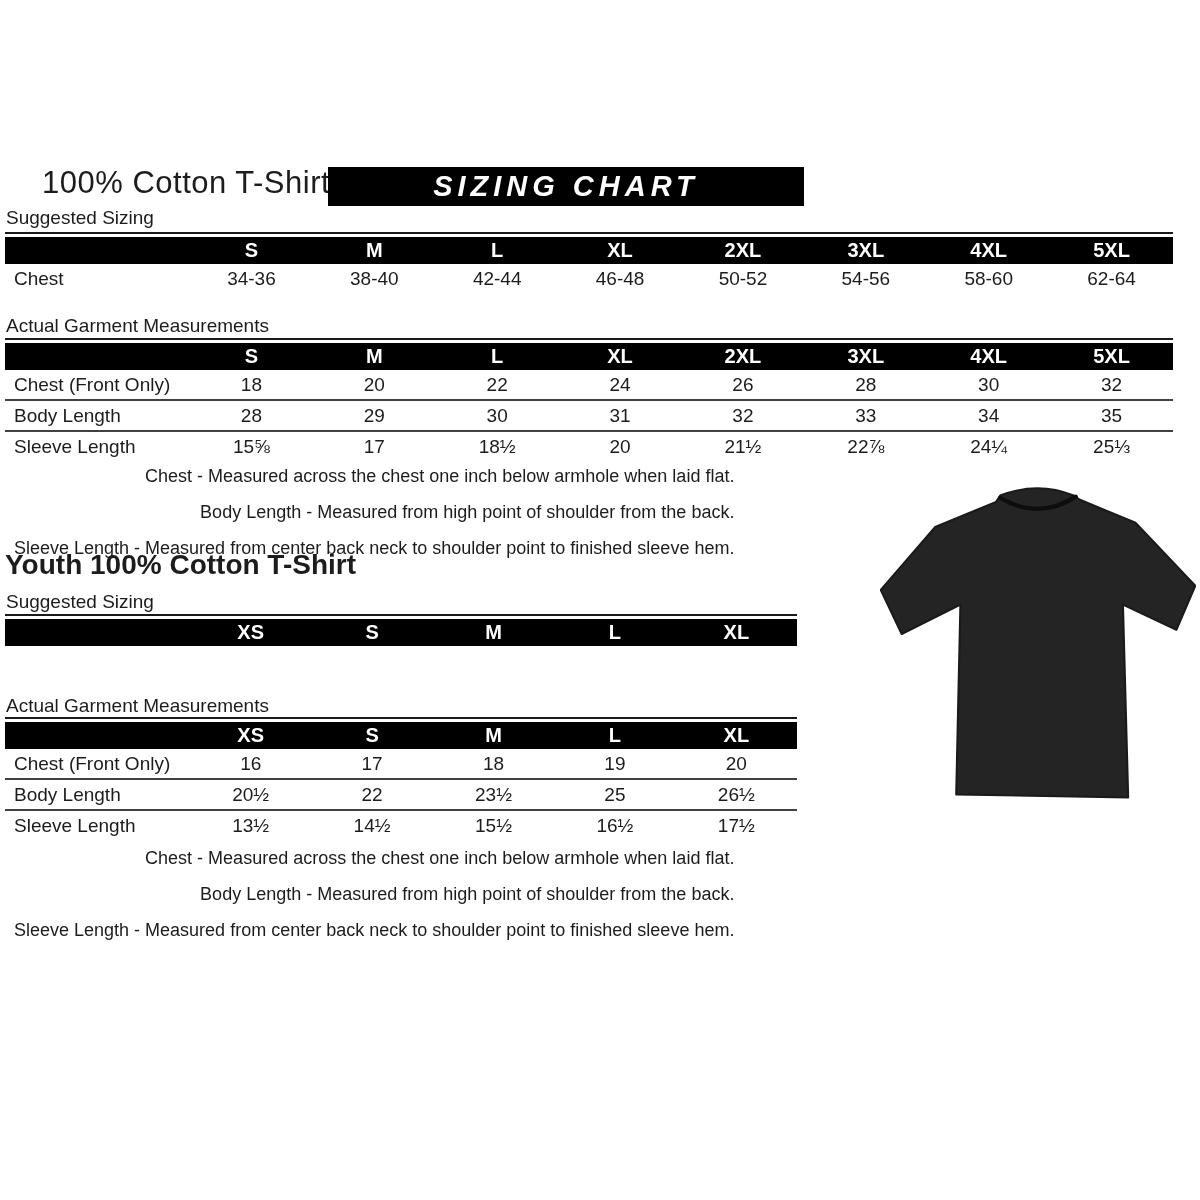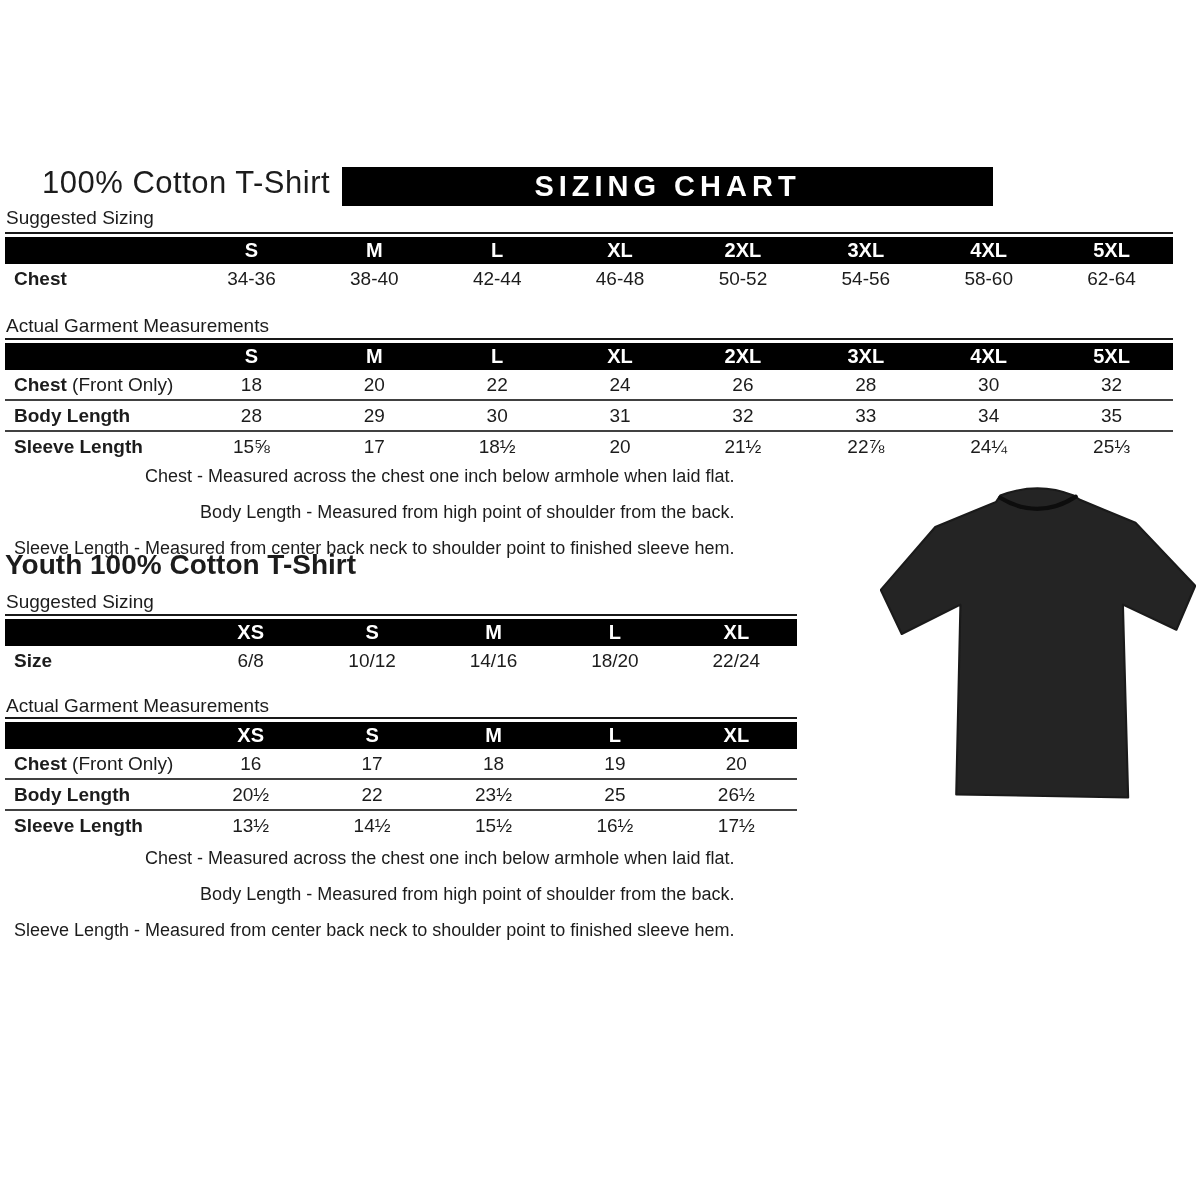--- a/index.html
+++ b/index.html
@@ -12,34 +12,34 @@
           font-weight:bold;font-size:29px;letter-spacing:5px;white-space:nowrap;}
   .youth-title{font-size:28px;font-weight:bold;white-space:nowrap;}
   .slabel{font-size:19px;white-space:nowrap;}
 
   .stable{border-top:2px solid #191919;padding-top:3px;box-sizing:border-box;}
   .trow{display:flex;align-items:center;}
   .trow.thead{background:#000;color:#fff;height:27px;font-weight:bold;font-size:20px;}
   .trow.body{height:29px;font-size:19px;}
   .trow.body ~ .trow.body{border-top:2px solid #414141;}
   .tlabel{width:185px;padding-left:9px;box-sizing:border-box;white-space:nowrap;}
-  .tlabel b{font-weight:bold;}
+  .tlabel b{font-weight:normal;}
   .tcell{flex:1;text-align:center;white-space:nowrap;}
 
   .notes .note{font-size:18px;line-height:36px;white-space:nowrap;text-align:right;}
   .shirt-wrap{position:absolute;left:880px;top:483px;width:316px;height:325px;}
 </style>
 </head>
 <body>
 
 <div class="page">
 
   <div class="abs title" style="left:14px;top:165px;margin-left:28px;">100% Cotton T-Shirt</div>
 
-  <div class="abs banner" style="left:342px;top:167px;width:651px;height:39px;">
+  <div class="abs banner" style="left:328px;top:167px;width:476px;height:39px;font-style:italic;">
     <span>SIZING CHART</span>
   </div>
 
   <div class="abs slabel" style="left:6px;top:207px;">Suggested Sizing</div>
 
   <div class="abs stable" style="left:5px;top:232px;width:1168px;">
       <div class="trow thead">
         <div class="tlabel"></div>
         <div class="tcell">S</div>
         <div class="tcell">M</div>
@@ -124,28 +124,20 @@
 
   <div class="abs stable" style="left:5px;top:614px;width:792px;">
       <div class="trow thead">
         <div class="tlabel"></div>
         <div class="tcell">XS</div>
         <div class="tcell">S</div>
         <div class="tcell">M</div>
         <div class="tcell">L</div>
         <div class="tcell">XL</div>
       </div>
-      <div class="trow body">
-        <div class="tlabel"><b>Size</b></div>
-        <div class="tcell">6/8</div>
-        <div class="tcell">10/12</div>
-        <div class="tcell">14/16</div>
-        <div class="tcell">18/20</div>
-        <div class="tcell">22/24</div>
-      </div>
     </div>
 
   <div class="abs slabel" style="left:6px;top:695px;">Actual Garment Measurements</div>
 
   <div class="abs stable" style="left:5px;top:717px;width:792px;">
       <div class="trow thead">
         <div class="tlabel"></div>
         <div class="tcell">XS</div>
         <div class="tcell">S</div>
         <div class="tcell">M</div>

